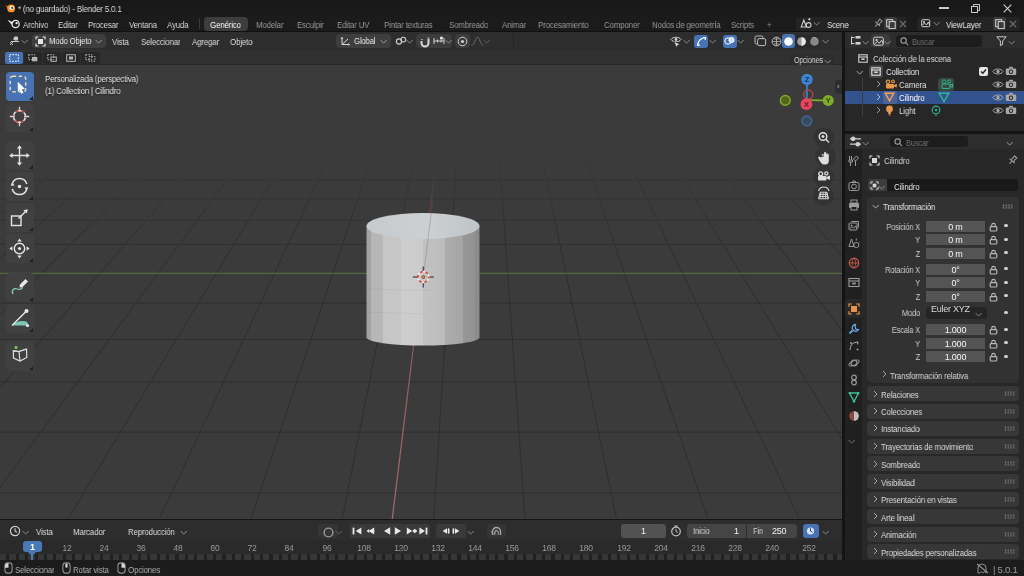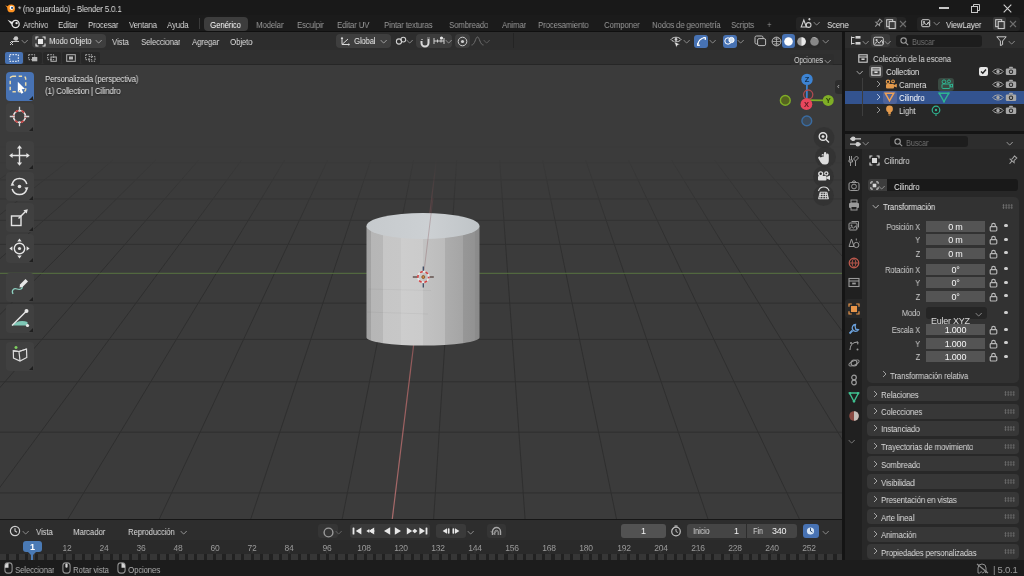--- a/index.html
+++ b/index.html
@@ -461,21 +461,21 @@
 <svg class="abs" style="left:670px;top:525px" width="12" height="12" viewBox="0 0 12 12">
     <circle cx="6" cy="6.5" r="4.3" fill="none" stroke="#c0c0c0" stroke-width="1.2"></circle>
     <path d="M6,4 v2.5 l1.8,1" stroke="#c0c0c0" fill="none"></path>
     <path d="M4.5,1 h3" stroke="#c0c0c0" stroke-width="1.2"></path>
   </svg>
 <div class="pill" style="left:686.5px;top:524px;width:59px;height:13.5px;background:#454545;border-radius:3px 0 0 3px"></div>
 <div class="t n" style="left:693px;top:526px;font-size:9px;color:#cdcdcd">Inicio</div>
 <div class="t" style="left:734px;top:526px;font-size:9px;color:#f0f0f0">1</div>
 <div class="pill" style="left:747px;top:524px;width:49.5px;height:13.5px;background:#454545;border-radius:0 3px 3px 0"></div>
 <div class="t n" style="left:753px;top:526px;font-size:9px;color:#cdcdcd">Fin</div>
-<div class="t" style="left:772px;top:526px;font-size:9px;color:#f0f0f0">340</div>
+<div class="t" style="left:772px;top:526px;font-size:9px;color:#f0f0f0">250</div>
 <div class="pill" style="left:802.5px;top:524px;width:16px;height:14px;background:#4772b3;border-radius:3px"></div>
 <svg class="abs" style="left:805px;top:526px" width="11" height="10" viewBox="0 0 11 10">
     <circle cx="5.5" cy="5" r="3.6" fill="#d8e6f5"></circle>
     <path d="M5.5,2.2 v2.8 l2,1.2" stroke="#2a4a74" fill="none"></path>
   </svg>
 <i class="cd" style="left:823px;top:529.0px;border-color:#9c9c9c"></i>
 <div class="abs" style="left:0;top:540px;width:842px;height:13.5px;background:#2a2a2a"></div>
 <div class="t" style="left:54.634px;top:542.5px;width:24px;text-align:center;font-size:8.5px;letter-spacing:-0.2px;color:#9a9a9a">12</div><div class="t" style="left:91.762px;top:542.5px;width:24px;text-align:center;font-size:8.5px;letter-spacing:-0.2px;color:#9a9a9a">24</div><div class="t" style="left:128.89px;top:542.5px;width:24px;text-align:center;font-size:8.5px;letter-spacing:-0.2px;color:#9a9a9a">36</div><div class="t" style="left:166.018px;top:542.5px;width:24px;text-align:center;font-size:8.5px;letter-spacing:-0.2px;color:#9a9a9a">48</div><div class="t" style="left:203.146px;top:542.5px;width:24px;text-align:center;font-size:8.5px;letter-spacing:-0.2px;color:#9a9a9a">60</div><div class="t" style="left:240.27399999999997px;top:542.5px;width:24px;text-align:center;font-size:8.5px;letter-spacing:-0.2px;color:#9a9a9a">72</div><div class="t" style="left:277.402px;top:542.5px;width:24px;text-align:center;font-size:8.5px;letter-spacing:-0.2px;color:#9a9a9a">84</div><div class="t" style="left:314.53000000000003px;top:542.5px;width:24px;text-align:center;font-size:8.5px;letter-spacing:-0.2px;color:#9a9a9a">96</div><div class="t" style="left:351.658px;top:542.5px;width:24px;text-align:center;font-size:8.5px;letter-spacing:-0.2px;color:#9a9a9a">108</div><div class="t" style="left:388.786px;top:542.5px;width:24px;text-align:center;font-size:8.5px;letter-spacing:-0.2px;color:#9a9a9a">120</div><div class="t" style="left:425.914px;top:542.5px;width:24px;text-align:center;font-size:8.5px;letter-spacing:-0.2px;color:#9a9a9a">132</div><div class="t" style="left:463.04200000000003px;top:542.5px;width:24px;text-align:center;font-size:8.5px;letter-spacing:-0.2px;color:#9a9a9a">144</div><div class="t" style="left:500.16999999999996px;top:542.5px;width:24px;text-align:center;font-size:8.5px;letter-spacing:-0.2px;color:#9a9a9a">156</div><div class="t" style="left:537.298px;top:542.5px;width:24px;text-align:center;font-size:8.5px;letter-spacing:-0.2px;color:#9a9a9a">168</div><div class="t" style="left:574.426px;top:542.5px;width:24px;text-align:center;font-size:8.5px;letter-spacing:-0.2px;color:#9a9a9a">180</div><div class="t" style="left:611.554px;top:542.5px;width:24px;text-align:center;font-size:8.5px;letter-spacing:-0.2px;color:#9a9a9a">192</div><div class="t" style="left:648.682px;top:542.5px;width:24px;text-align:center;font-size:8.5px;letter-spacing:-0.2px;color:#9a9a9a">204</div><div class="t" style="left:685.81px;top:542.5px;width:24px;text-align:center;font-size:8.5px;letter-spacing:-0.2px;color:#9a9a9a">216</div><div class="t" style="left:722.938px;top:542.5px;width:24px;text-align:center;font-size:8.5px;letter-spacing:-0.2px;color:#9a9a9a">228</div><div class="t" style="left:760.066px;top:542.5px;width:24px;text-align:center;font-size:8.5px;letter-spacing:-0.2px;color:#9a9a9a">240</div><div class="t" style="left:797.194px;top:542.5px;width:24px;text-align:center;font-size:8.5px;letter-spacing:-0.2px;color:#9a9a9a">252</div>
 <svg class="abs" style="left:0;top:540px" width="842" height="19" viewBox="0 0 842 19">
     <line x1="66.6" y1="9" x2="66.6" y2="13" stroke="#383838"></line>
@@ -813,21 +813,21 @@
 <div class="t nr" style="left:840px;top:352.2px;width:80px;text-align:right;font-size:9px;color:#cdcdcd">Z</div>
 <div class="abs" style="left:925.5px;top:351px;width:59px;height:11px;background:#545454"></div>
 <div class="t" style="left:925.5px;top:352.2px;width:59px;text-align:center;font-size:9px;color:#f4f4f4">1.000</div>
 <svg class="abs" style="left:988.5px;top:352px" width="9" height="10" viewBox="0 0 9 10">
     <rect x="1.2" y="4.6" width="6.6" height="4.4" rx="0.9" fill="none" stroke="#b8b8b8" stroke-width="1.15"></rect>
     <path d="M2.7,4.6 V3.2 a1.8,1.8 0 0 1 3.6,0 V4.0" fill="none" stroke="#b8b8b8" stroke-width="1.15"></path>
   </svg>
 <div class="abs" style="left:1004.3px;top:354.5px;width:3.4px;height:3.4px;border-radius:50%;background:#cfcfcf"></div>
 <div class="t nr" style="left:840px;top:308.2px;width:80px;text-align:right;font-size:9px;color:#cdcdcd">Modo</div>
 <div class="abs" style="left:925.5px;top:307px;width:61px;height:11.5px;background:#252525;border-radius:3px"></div>
-<div class="t" style="left:931px;top:316px;font-size:9px;color:#d8d8d8">Euler XYZ</div>
+<div class="t" style="left:931px;top:304px;font-size:9px;color:#d8d8d8">Euler XYZ</div>
 <i class="cd" style="left:976px;top:310.5px;border-color:#9c9c9c"></i>
 <div class="abs" style="left:1004.3px;top:310.5px;width:3.4px;height:3.4px;border-radius:50%;background:#cfcfcf"></div>
 <i class="cr" style="left:881px;top:372.2px;border-color:#b8b8b8"></i>
 <div class="t n" style="left:890px;top:369.7px;font-size:9.5px;color:#d4d4d4">Transformación relativa</div>
 <div class="abs" style="left:866.5px;top:386.29999999999995px;width:152.5px;height:15.2px;background:#373737;border-radius:4px"></div>
 <i class="cr" style="left:872px;top:391.59999999999997px;border-color:#c0c0c0"></i>
 <div class="t n" style="left:881px;top:388.9px;font-size:9.5px;color:#dadada">Relaciones</div>
 <div class="abs" style="left:1004px;top:391.4px;width:11px;height:5px;background:radial-gradient(circle,#6e6e6e 0.8px,transparent 1px);background-size:2.8px 2.5px"></div>
 <div class="abs" style="left:866.5px;top:403.59999999999997px;width:152.5px;height:15.2px;background:#373737;border-radius:4px"></div>
 <i class="cr" style="left:872px;top:408.9px;border-color:#c0c0c0"></i>

